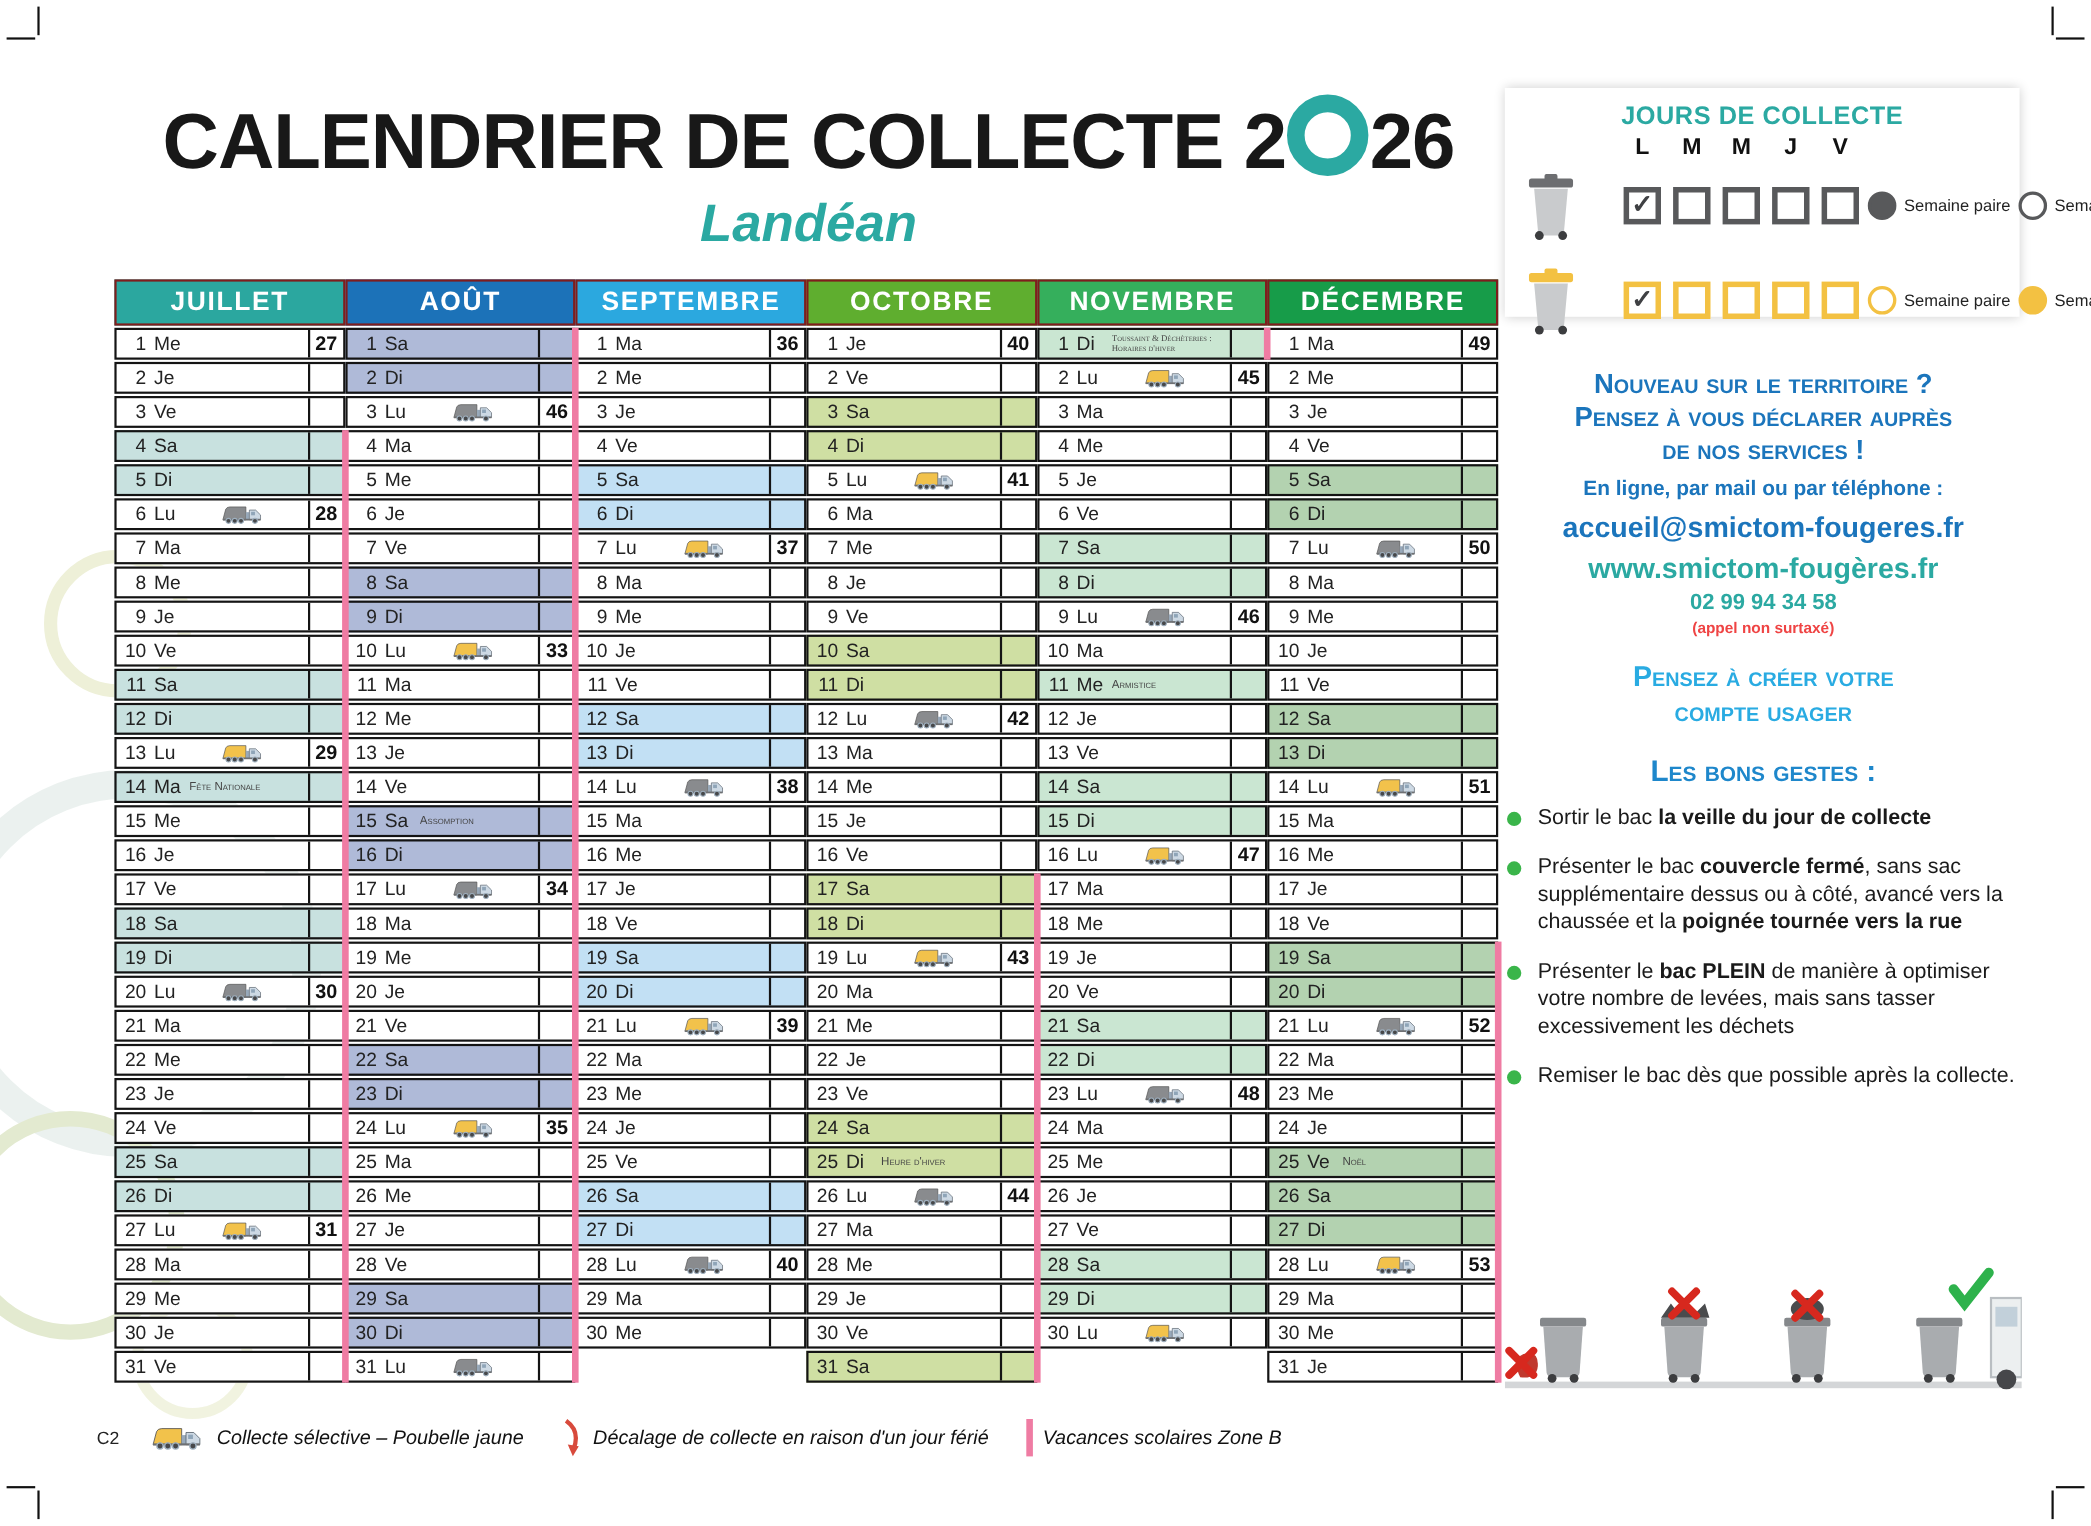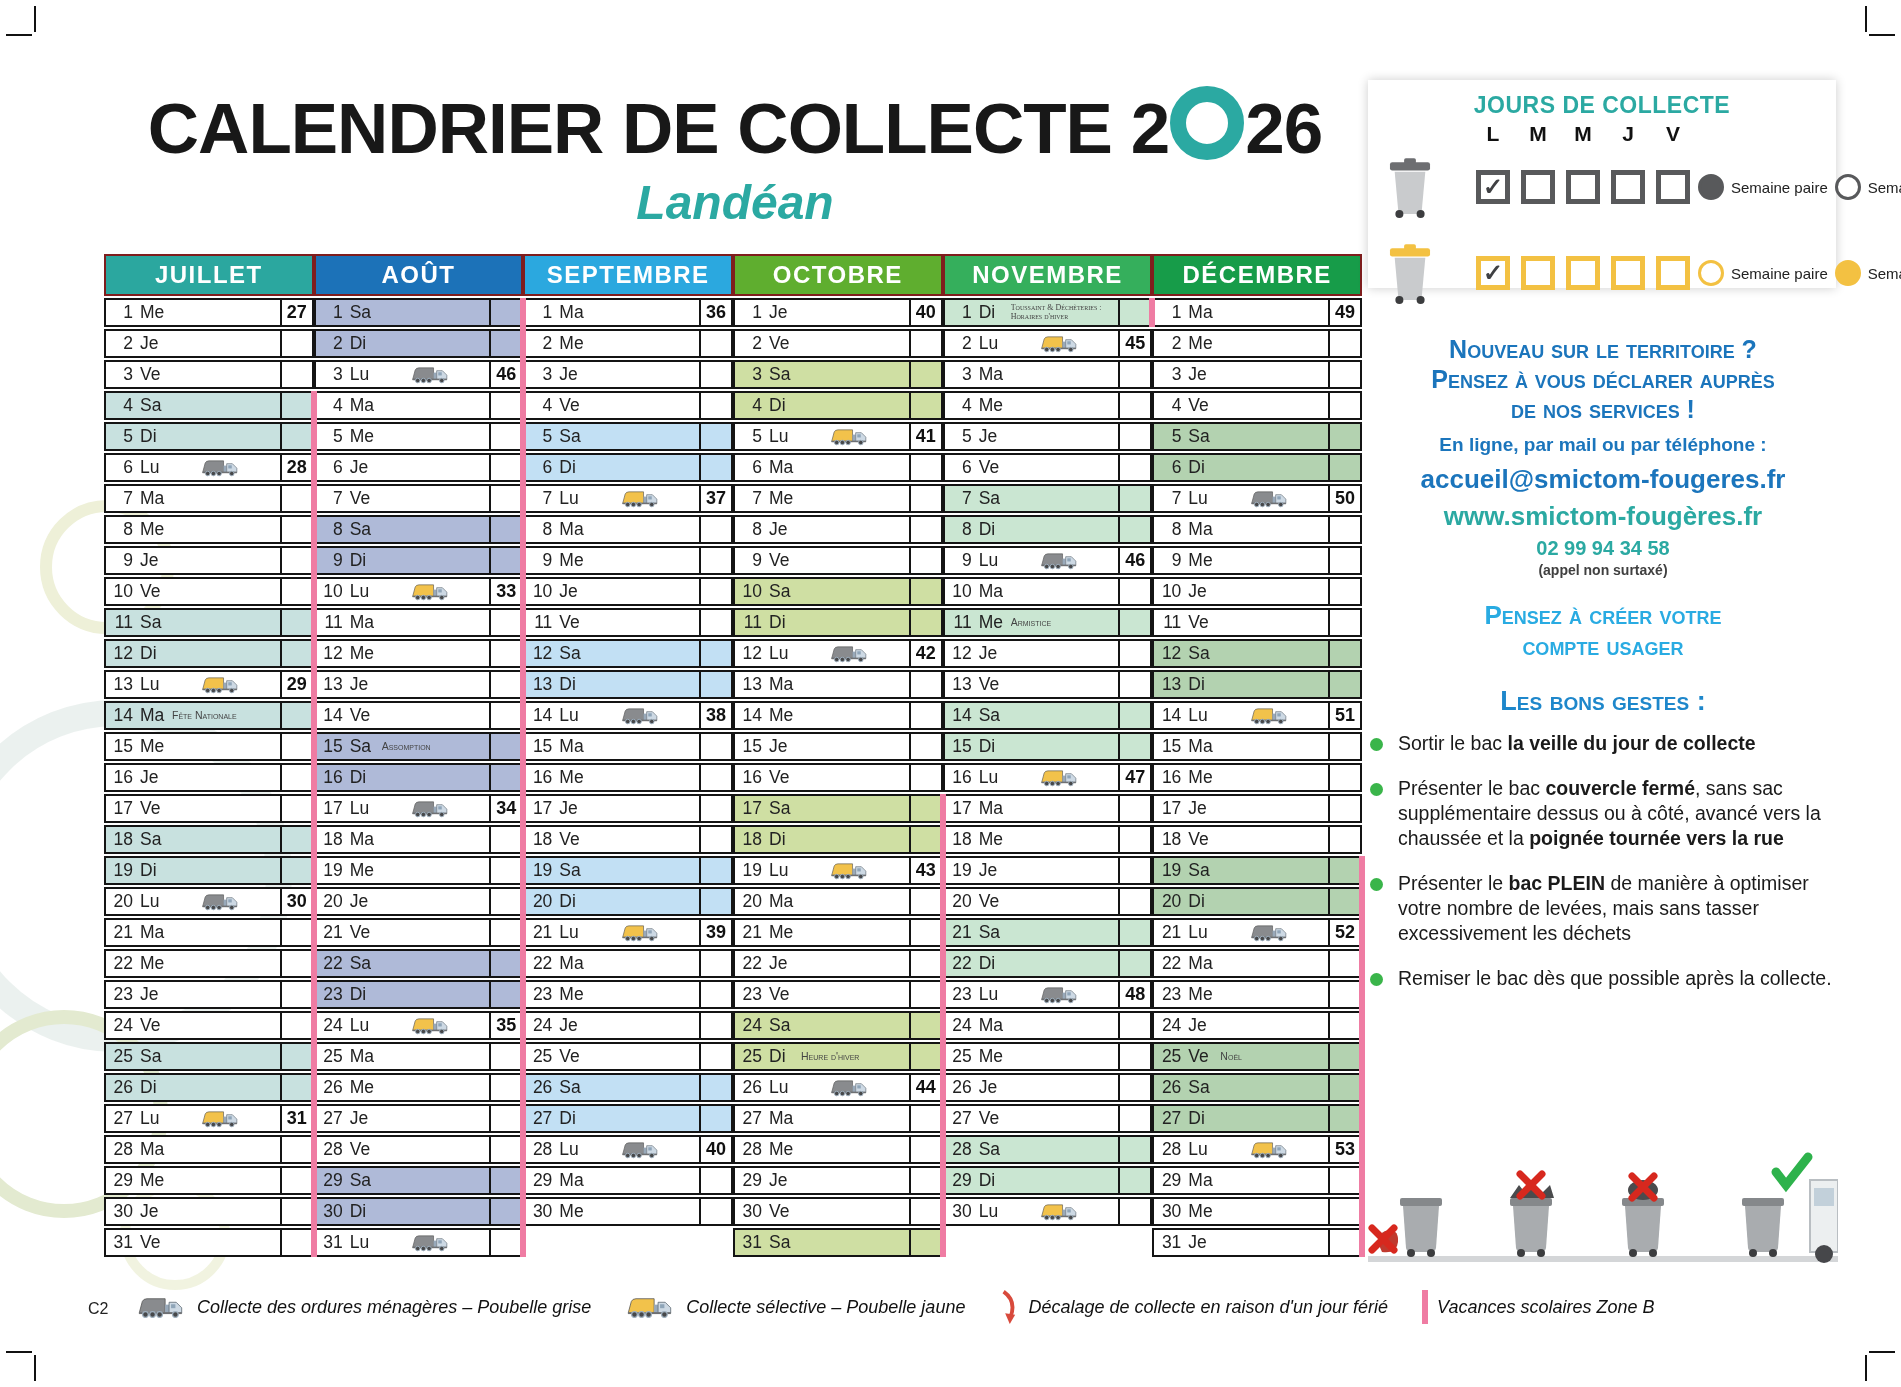--- a/index.html
+++ b/index.html
@@ -51,21 +51,21 @@
               display:flex;align-items:center;justify-content:center;font-weight:700;font-size:18px;
               color:#111;flex-shrink:0;}
   .vac{position:absolute;right:-3px;width:6px;background:#EF7CA3;z-index:3;}
   
   .sidebar{position:absolute;left:1368px;top:334px;width:470px;z-index:2;}
   .sb-head{color:#1B75BC;text-align:center;font-weight:800;font-size:25px;font-variant:small-caps;line-height:1.2;}
   .sb-contact{margin:10px 0 0;text-align:center;color:#1B75BC;font-weight:700;font-size:19px;}
   .sb-email{margin:8px 0 0;text-align:center;color:#1B75BC;font-weight:800;font-size:26px;}
   .sb-site{margin:6px 0 0;text-align:center;color:#2BA9A2;font-weight:800;font-size:26px;}
   .sb-phone{margin:5px 0 0;text-align:center;color:#2BA9A2;font-weight:800;font-size:20px;}
-  .sb-phone-note{margin:2px 0 0;text-align:center;color:#404040;font-weight:700;font-size:14px;}
+  .sb-phone-note{margin:2px 0 0;text-align:center;color:#ef4444;font-weight:700;font-size:14px;}
   .sb-account{margin-top:22px;text-align:center;color:#29ABE2;font-weight:800;font-size:26px;
               font-variant:small-caps;line-height:1.2;}
   .sb-gestes-title{margin:24px 0 0;text-align:center;color:#1E87CB;font-weight:800;font-size:27px;font-variant:small-caps;}
   #gestes{list-style:none;margin:14px 0 0;padding:0;}
   #gestes li{position:relative;padding-left:30px;margin-bottom:19px;font-size:19.5px;line-height:1.3;}
   #gestes .dot{position:absolute;left:2px;top:7px;width:13px;height:13px;border-radius:50%;background:#3AB54A;}
   .illustration{position:absolute;left:1368px;top:1128px;width:470px;height:150px;z-index:2;line-height:0;}
   
   .page-code{position:absolute;left:88px;top:1300px;font-size:16px;color:#222;z-index:2;}
   .bottom-legend{position:absolute;left:136px;top:1288px;display:flex;align-items:center;z-index:2;}
@@ -1513,38 +1513,20 @@
         <circle cx="456" cy="126" r="9" fill="#46474a"></circle>
       </g>
     </svg>
   </div>
 
   <span class="page-code">C2</span>
   <footer class="bottom-legend" id="legend-items">
       <div class="bl-item">
         <span class="bl-icon">
           <svg viewBox="0 0 66 30" width="52" height="24">
-    <path d="M4 23 L8 8 Q9.5 4.5 14 4.5 L37 4.5 L37 23 Z" fill="#898B8E" stroke="#555" stroke-width="1"></path>
-    <rect x="37" y="12" width="5" height="11" fill="#98a9ba"></rect>
-    <path d="M42 23 V9 h9 l7 7 v7 Z" fill="#cdd9e4" stroke="#5c6770" stroke-width="1"></path>
-    <rect x="44.5" y="11.5" width="5.5" height="5" fill="#8fa5b8"></rect>
-    <rect x="4" y="21.5" width="54" height="2.5" fill="#6e7073"></rect>
-    <g fill="#47484a" stroke="#9fb0bf" stroke-width="1.5">
-      <circle cx="12" cy="24.5" r="3.6"></circle>
-              <circle cx="21" cy="24.5" r="3.6"></circle>
-      <circle cx="30" cy="24.5" r="3.6"></circle>
-              <circle cx="50" cy="24.5" r="3.6"></circle>
-    </g>
-          </svg>
-        </span>
-        <span class="bl-label">Collecte des ordures ménagères – Poubelle grise</span>
-      </div>
-      <div class="bl-item">
-        <span class="bl-icon">
-          <svg viewBox="0 0 66 30" width="52" height="24">
     <path d="M4 23 L8 8 Q9.5 4.5 14 4.5 L37 4.5 L37 23 Z" fill="#F2C24B" stroke="#555" stroke-width="1"></path>
     <rect x="37" y="12" width="5" height="11" fill="#98a9ba"></rect>
     <path d="M42 23 V9 h9 l7 7 v7 Z" fill="#cdd9e4" stroke="#5c6770" stroke-width="1"></path>
     <rect x="44.5" y="11.5" width="5.5" height="5" fill="#8fa5b8"></rect>
     <rect x="4" y="21.5" width="54" height="2.5" fill="#6e7073"></rect>
     <g fill="#47484a" stroke="#9fb0bf" stroke-width="1.5">
       <circle cx="12" cy="24.5" r="3.6"></circle>
               <circle cx="21" cy="24.5" r="3.6"></circle>
       <circle cx="30" cy="24.5" r="3.6"></circle>
               <circle cx="50" cy="24.5" r="3.6"></circle>

